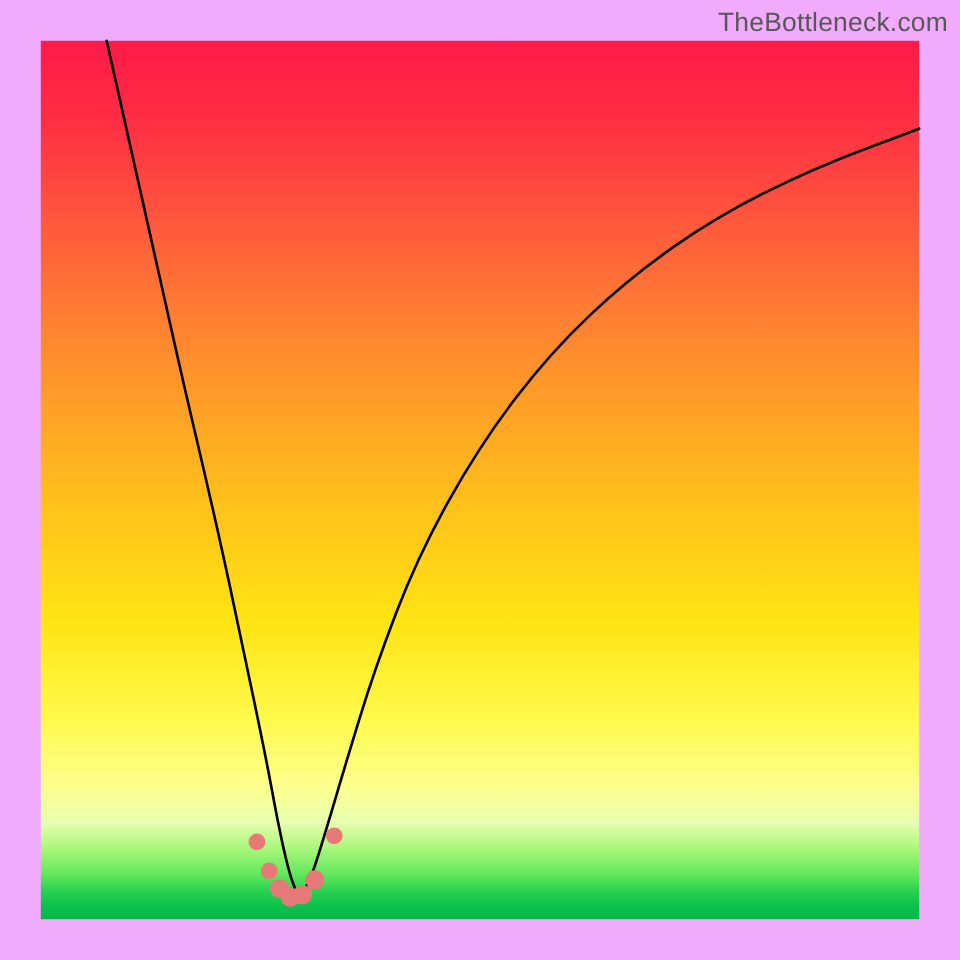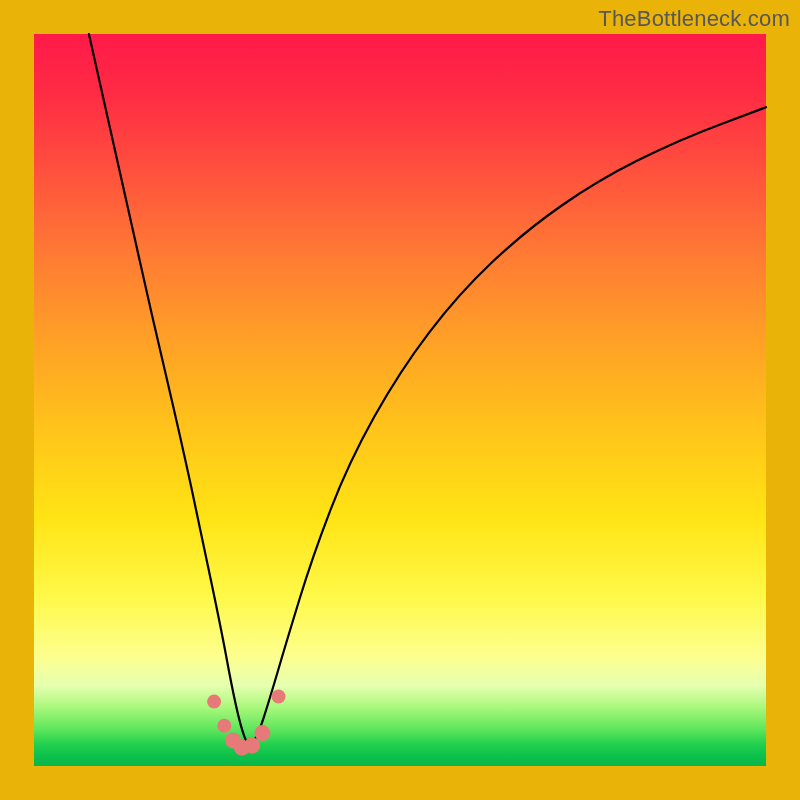--- a/index.html
+++ b/index.html
@@ -10,21 +10,21 @@
     background: #000;
     font-family: Arial, Helvetica, sans-serif;
     overflow: hidden;
   }
   .frame {
     position: absolute;
     left: 0;
     top: 0;
     width: 800px;
     height: 800px;
-    background: #eab308;
+    background: #f0abfc;
   }
   .plot-area {
     position: absolute;
     left: 34px;
     top: 34px;
     width: 732px;
     height: 732px;
     
     background: linear-gradient(
       to bottom,

